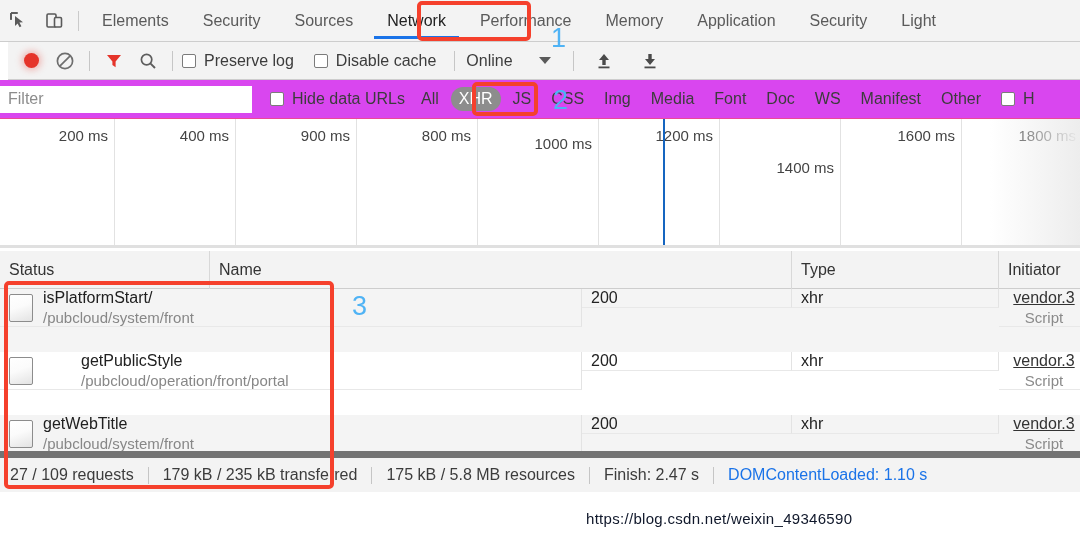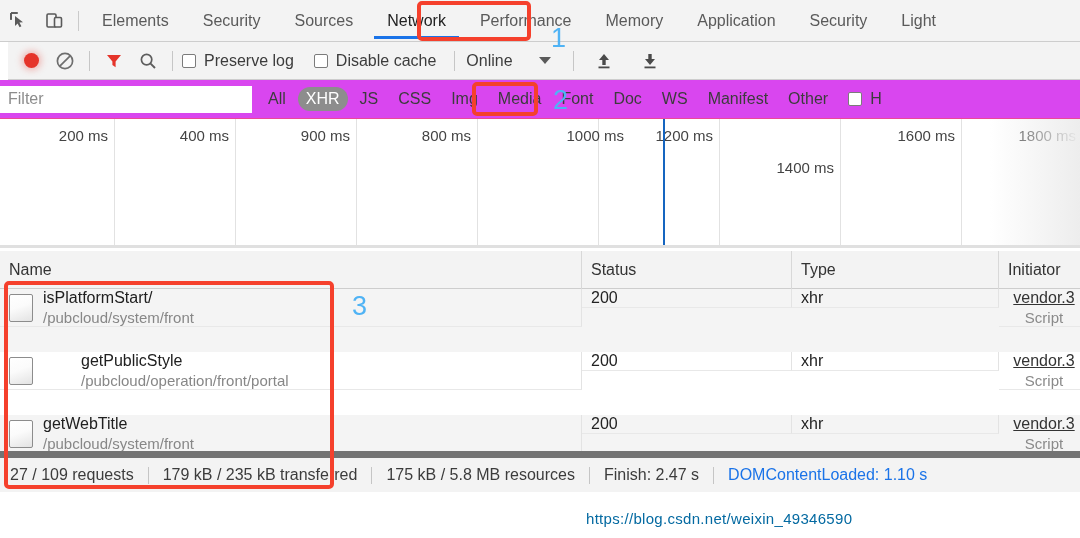--- a/index.html
+++ b/index.html
@@ -201,21 +201,21 @@
     background: #f3f3f3;
     border-top: 7px solid #737373;
     display: flex; align-items: center;
     padding-left: 10px;
   }
   .st-item { font-size: 16px; color: #3c3c3c; white-space: nowrap; }
   .st-item.blue { color: #1a73e8; }
   .st-sep { width: 1px; height: 17px; background: #c5c5c5; margin: 0 14px; }
   .watermark {
     position: absolute; left: 586px; top: 510px;
-    font-size: 15px; color: #0369a1;
+    font-size: 15px; color: #0f172a;
     white-space: nowrap; pointer-events: none;
     letter-spacing: 0.3px;
   }
 
   
   .anno-box {
     position: absolute;
     border: 4px solid #f5402c;
     border-radius: 5px;
     pointer-events: none;
@@ -326,20 +326,24 @@
     <div class="ctrl-btn" style="margin-left:12px;">
       <svg width="20" height="20" viewBox="0 0 20 20">
         <path d="M10 14 L5 8 H8.3 V3 H11.7 V8 H15 Z" fill="#4a4a4a"></path>
         <rect x="4.5" y="15.5" width="11" height="1.8" fill="#4a4a4a"></rect>
       </svg>
     </div>
   </div>
 
   <div class="filterbar">
     <input class="filter-input" type="text" placeholder="Filter" style="">
+    <div class="cb-row" style="margin-left:18px;">
+      <span class="cbox"></span>
+      <span class="cb-label">Hide data URLs</span>
+    </div>
     <span class="ftype" style="margin-left:8px;">All</span>
     <span class="ftype sel">XHR</span>
     <span class="ftype">JS</span>
     <span class="ftype">CSS</span>
     <span class="ftype">Img</span>
     <span class="ftype">Media</span>
     <span class="ftype">Font</span>
     <span class="ftype">Doc</span>
     <span class="ftype">WS</span>
     <span class="ftype">Manifest</span>
@@ -357,35 +361,35 @@
     <div class="ov-tick" style="left:477px;"></div>
     <div class="ov-tick" style="left:598px;"></div>
     <div class="ov-tick" style="left:719px;"></div>
     <div class="ov-tick" style="left:840px;"></div>
     <div class="ov-tick" style="left:961px;"></div>
 
     <div class="ov-label" style="left:114px;">200 ms</div>
     <div class="ov-label" style="left:235px;">400 ms</div>
     <div class="ov-label" style="left:356px;">900 ms</div>
     <div class="ov-label" style="left:477px;">800 ms</div>
-    <div class="ov-label" style="left:630px;">1000 ms</div>
+    <div class="ov-label" style="left:598px;margin-top:8px;">1000 ms</div>
     <div class="ov-label" style="left:719px;">1200 ms</div>
     <div class="ov-label" style="left:840px;margin-top:32px;">1400 ms</div>
     <div class="ov-label" style="left:961px;">1600 ms</div>
     <div class="ov-label" style="left:1082px;">1800 ms</div>
 
     <div class="dcl-line" style="left:663px;"></div>
 
     <div class="ov-fade"></div>
   </div>
 
   <div class="table">
     <div class="thead">
+      <div class="th" style="width:210px;">Status</div>
       <div class="th" style="width:582px;">Name</div>
-      <div class="th" style="width:210px;">Status</div>
       <div class="th" style="width:207px;">Type</div>
       <div class="th" style="width:81px; border-right:none;">Initiator</div>
     </div>
 
     <div class="trow odd">
       <div class="td name-cell" style="width:582px;">
         <span class="doc-icon"></span>
         <span class="name-texts">
           <span class="name-main">isPlatformStart/</span>
           <span class="name-path">/pubcloud/system/front</span>

